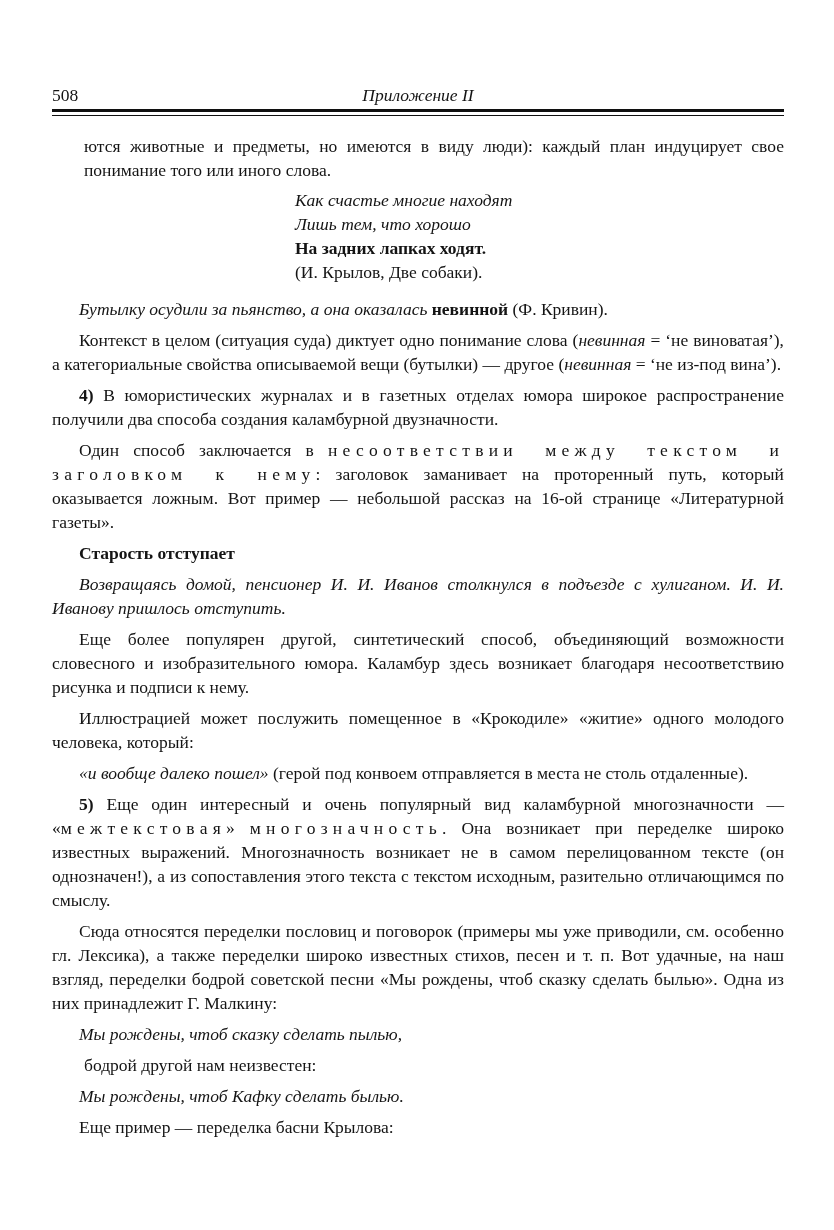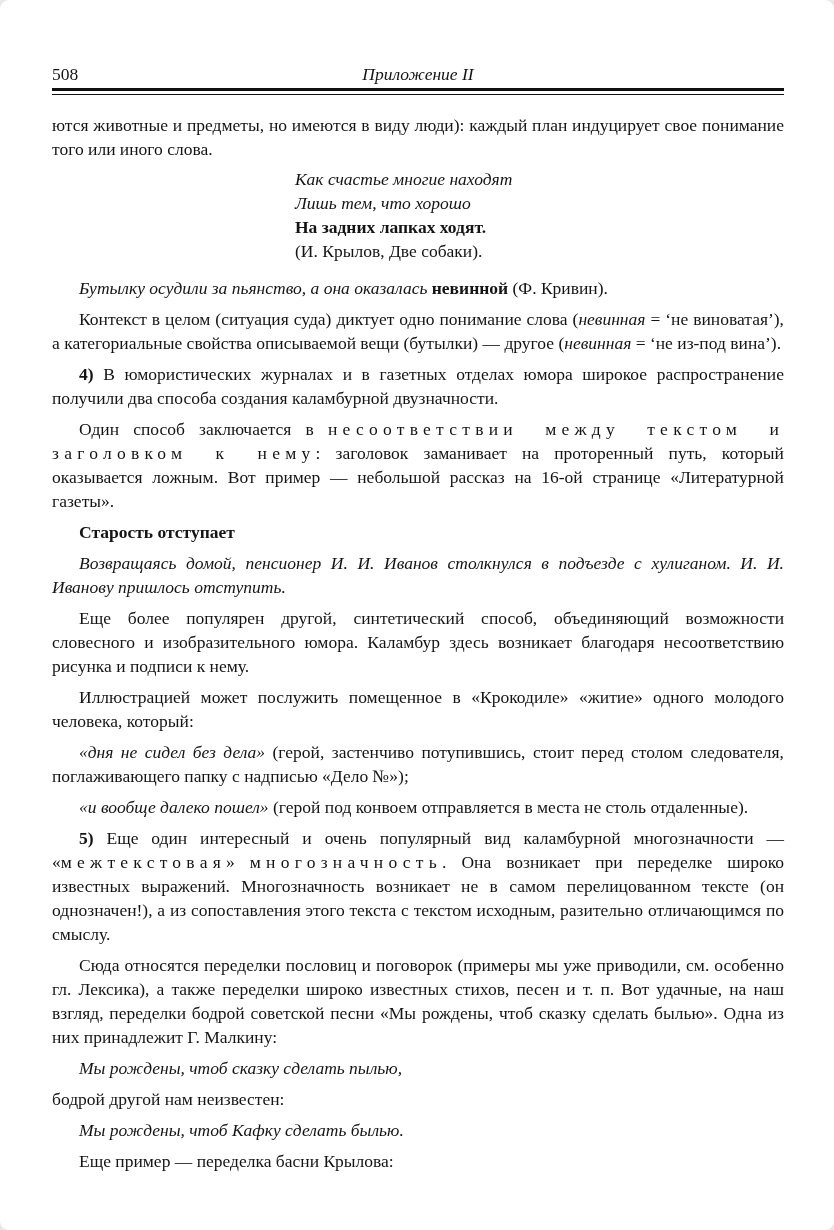--- a/index.html
+++ b/index.html
@@ -7,23 +7,22 @@
     position: relative;
     width: 834px;
     height: 1230px;
     margin: 0 auto;
     background: #ffffff;
     color: #141414;
     font-family: "Liberation Serif", "DejaVu Serif", serif;
     font-size: 17.5px;
     line-height: 24px;
     box-sizing: border-box;
-    padding: 62px 50px 30px 52px;
+    padding: 83px 50px 30px 52px;
     overflow: hidden;
-    border-radius: 9px;
   }
   header.page-header {
     position: relative;
     height: 26px;
     font-size: 17.5px;
   }
   .page-number {
     position: absolute;
     left: 0;
     bottom: 2px;
@@ -40,21 +39,21 @@
     height: 3px;
     border-top: 3px solid #101010;
     border-bottom: 1px solid #101010;
     margin-bottom: 18px;
   }
   main.page-body { text-align: justify; }
   main p.para {
     margin: 7px 0 0 0;
     text-indent: 27px;
   }
-  main p.para.noindent { text-indent: 0; }
+  main p.para.noindent { text-indent: 0; margin-left: 32px; }
   main p.para.tight { margin-top: 7px; }
   .verse-block {
     margin: 6px 0 13px 243px;
     text-align: left;
   }
   .verse-line { text-align: left; }
   .i  { font-style: italic; }
   .b  { font-weight: bold; }
   .bi { font-weight: bold; }
   .sp { letter-spacing: 0.3em; word-spacing: 0.45em; }
@@ -77,21 +76,20 @@
         <div class="verse-line"><span class="">(И. Крылов, Две собаки).</span></div>
       </div>
       <p class="para"><span class="i">Бутылку осудили за пьянство, а она оказалась </span><span class="bi">невинной</span><span class=""> (Ф. Кривин).</span></p>
       <p class="para"><span class="">Контекст в целом (ситуация суда) диктует одно понимание слова (</span><span class="i">невинная</span><span class=""> = ‘не виноватая’), а категориальные свойства описываемой вещи (бутылки) — другое (</span><span class="i">невинная</span><span class=""> = ‘не из-под вина’).</span></p>
       <p class="para"><span class="b">4)</span><span class=""> В юмористических журналах и в газетных отделах юмора широкое распространение получили два способа создания каламбурной двузначности.</span></p>
       <p class="para tight"><span class="">Один способ заключается в </span><span class="sp">несоответствии между текстом и заголовком к нему</span><span class="">: заголовок заманивает на проторенный путь, который оказывается ложным. Вот пример — небольшой рассказ на 16-ой странице «Литературной газеты».</span></p>
       <p class="para tight"><span class="b">Старость отступает</span></p>
       <p class="para tight"><span class="i">Возвращаясь домой, пенсионер И. И. Иванов столкнулся в подъезде с хулиганом. И. И. Иванову пришлось отступить.</span></p>
       <p class="para"><span class="">Еще более популярен другой, синтетический способ, объединяющий возможности словесного и изобразительного юмора. Каламбур здесь возникает благодаря несоответствию рисунка и подписи к нему.</span></p>
       <p class="para"><span class="">Иллюстрацией может послужить помещенное в «Крокодиле» «житие» одного молодого человека, который:</span></p>
-      <p class="para"><span class="i">«дня не сидел без дела»</span><span class=""> (герой, застенчиво потупившись, стоит перед столом следователя, поглаживающего папку с надписью «Дело №»);</span></p>
       <p class="para"><span class="i">«и вообще далеко пошел»</span><span class=""> (герой под конвоем отправляется в места не столь отдаленные).</span></p>
       <p class="para"><span class="b">5)</span><span class=""> Еще один интересный и очень популярный вид каламбурной многозначности — «</span><span class="sp">межтекстовая</span><span class="">» </span><span class="sp">многозначность</span><span class="">. Она возникает при переделке широко известных выражений. Многозначность возникает не в самом перелицованном тексте (он однозначен!), а из сопоставления этого текста с текстом исходным, разительно отличающимся по смыслу.</span></p>
       <p class="para tight"><span class="">Сюда относятся переделки пословиц и поговорок (примеры мы уже приводили, см. особенно гл. Лексика), а также переделки широко известных стихов, песен и т. п. Вот удачные, на наш взгляд, переделки бодрой советской песни «Мы рождены, чтоб сказку сделать былью». Одна из них принадлежит Г. Малкину:</span></p>
       <p class="para"><span class="i">Мы рождены, чтоб сказку сделать пылью,</span></p>
       <p class="para noindent"><span class="">бодрой другой нам неизвестен:</span></p>
       <p class="para"><span class="i">Мы рождены, чтоб Кафку сделать былью.</span></p>
       <p class="para"><span class="">Еще пример — переделка басни Крылова:</span></p>
     </main>
 </div>
 

